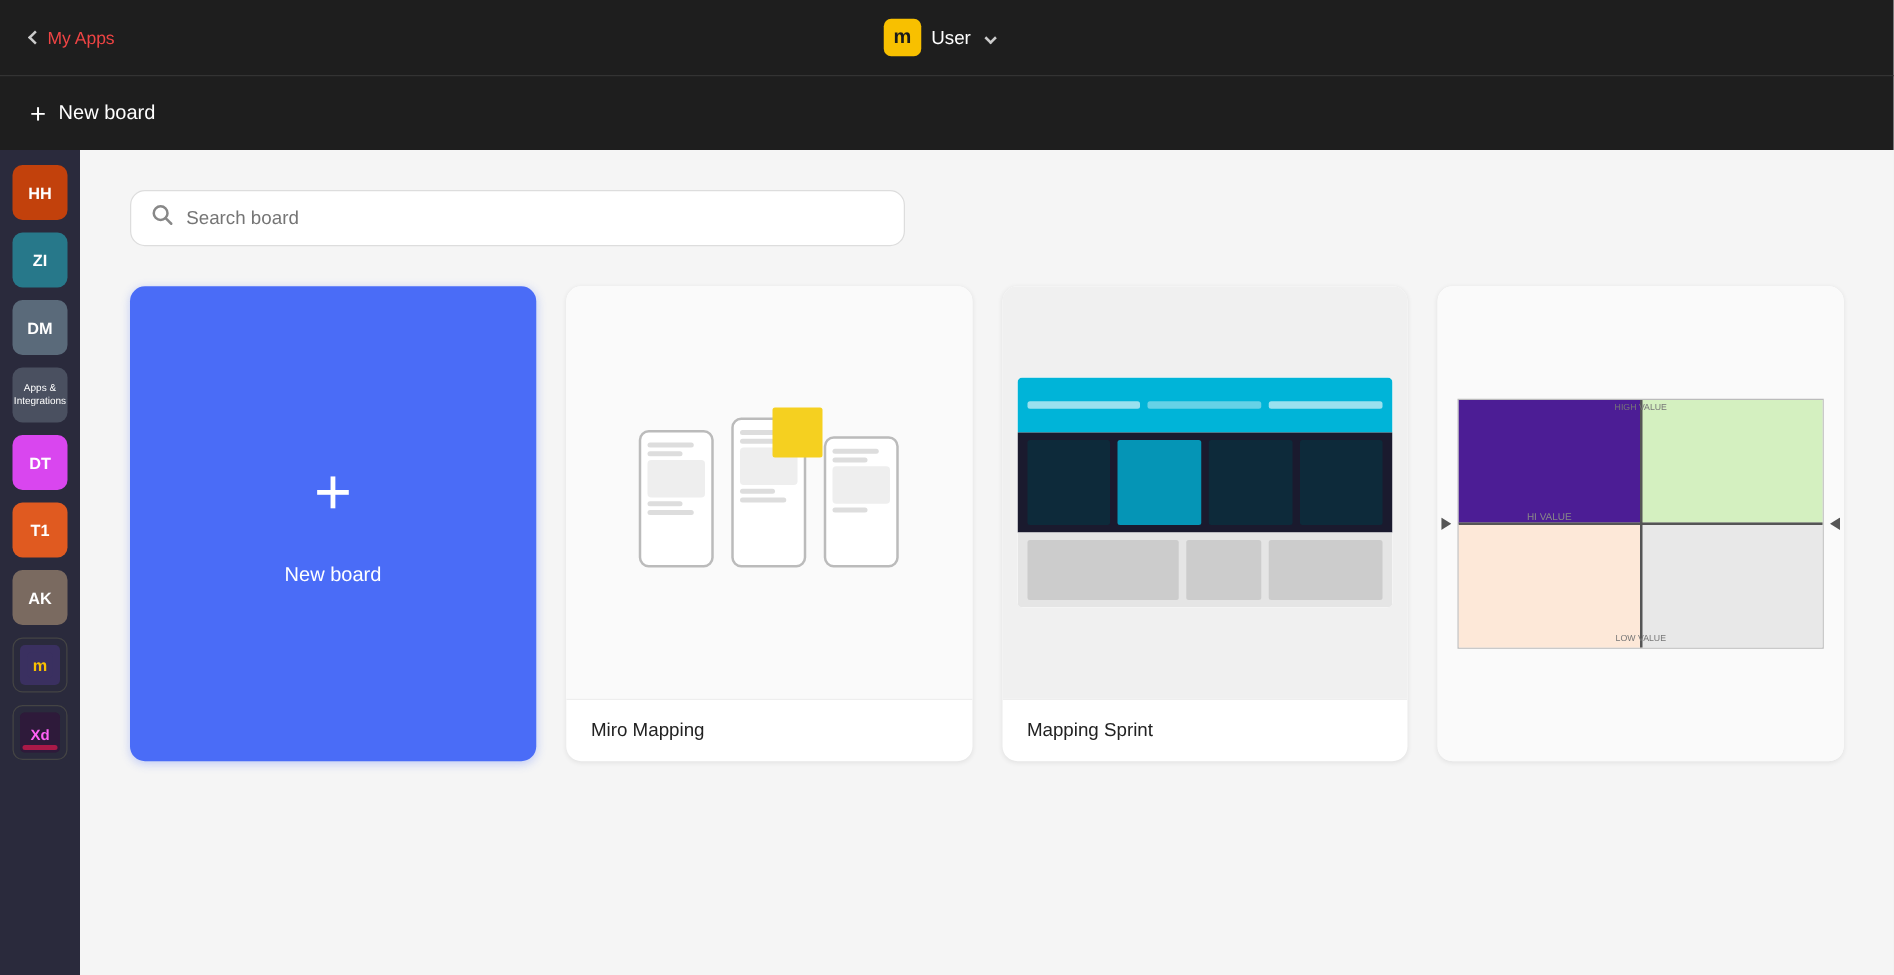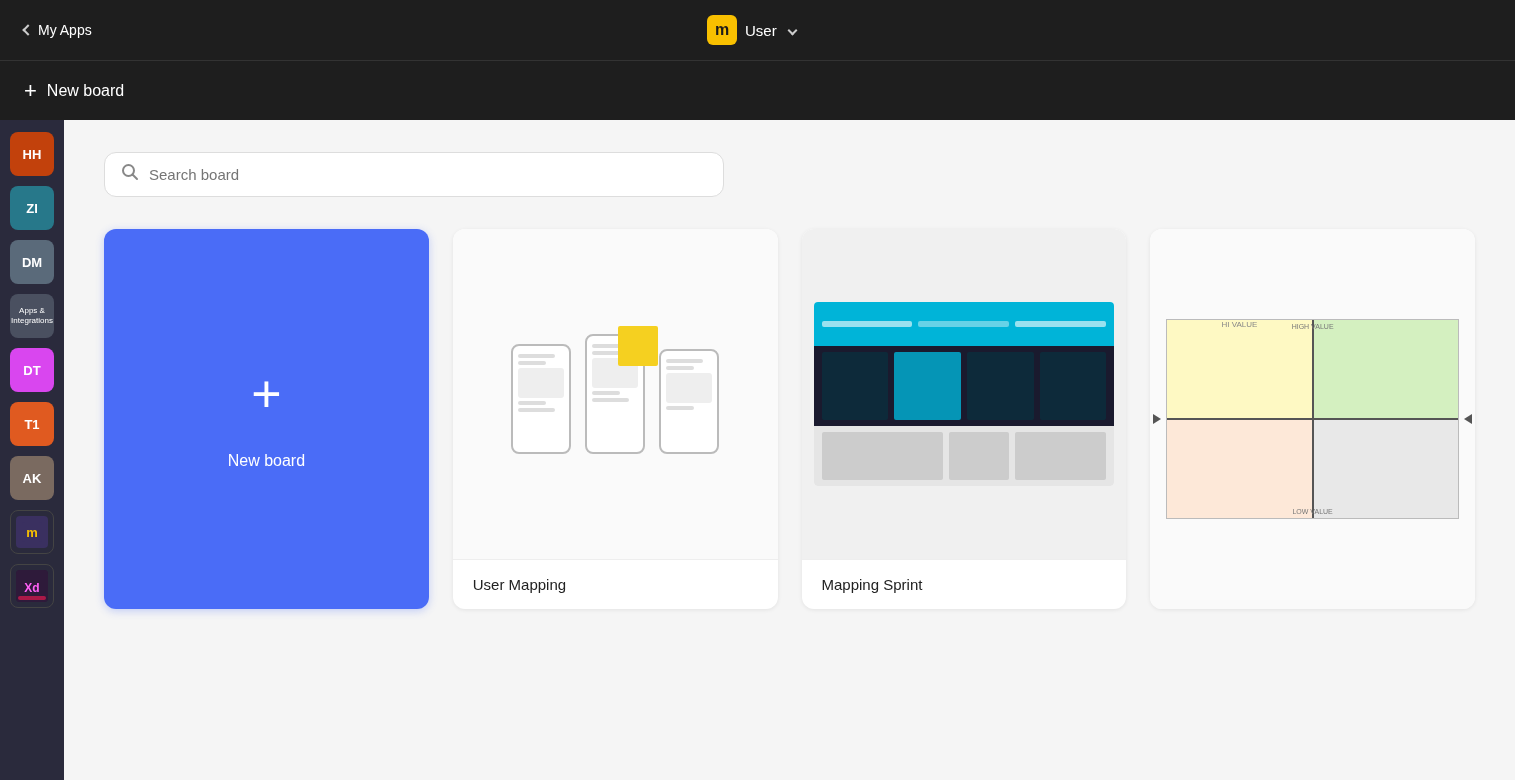--- a/index.html
+++ b/index.html
@@ -12,21 +12,21 @@
       display: flex;
       align-items: center;
       justify-content: space-between;
       padding: 0 24px;
       flex-shrink: 0;
     }
     .my-apps-btn {
       display: flex;
       align-items: center;
       gap: 6px;
-      color: #ffffff;
+      color: #ef4444;
       font-size: 14px;
       cursor: pointer;
       background: none;
       border: none;
     }
     .chevron-left {
       width: 8px;
       height: 8px;
       border-left: 2px solid #ccc;
       border-bottom: 2px solid #ccc;
@@ -384,21 +384,21 @@
               <div class="sticky-note"></div>
             </div>
             <div class="phone-wireframe" style="height:105px;">
               <div class="phone-line medium"></div>
               <div class="phone-line short"></div>
               <div class="phone-line tall"></div>
               <div class="phone-line short"></div>
             </div>
           </div>
         </div>
-        <div class="card-footer">User Mapping</div>
+        <div class="card-footer">Miro Mapping</div>
       </div>
 
       <div class="board-card">
         <div class="card-preview" style="padding:12px; background:#f0f0f0;">
           <div style="width:100%; border-radius:4px; overflow:hidden; background:#fff;">
 
             <div style="background:#00b4d8; height:44px; display:flex; align-items:center; padding:6px 8px; gap:6px;">
               <div style="height:6px; flex:1; background:rgba(255,255,255,0.6); border-radius:2px;"></div>
               <div style="height:6px; flex:1; background:rgba(255,255,255,0.4); border-radius:2px;"></div>
               <div style="height:6px; flex:1; background:rgba(255,255,255,0.6); border-radius:2px;"></div>
@@ -419,21 +419,21 @@
           </div>
         </div>
         <div class="card-footer">Mapping Sprint</div>
       </div>
 
       <div class="board-card">
         <div class="card-preview" style="padding:16px; background:#fafafa;">
           <div style="width:100%; height:200px; position:relative;">
 
             <div style="width:100%; height:100%; display:grid; grid-template-columns:1fr 1fr; grid-template-rows:1fr 1fr; border:1px solid #bbb; position:relative;">
-              <div style="background:#fef9c3; border-right:1px solid #ccc; border-bottom:1px solid #ccc; display:flex; align-items:flex-start; justify-content:center;">
+              <div style="background:#4c1d95; border-right:1px solid #ccc; border-bottom:1px solid #ccc; display:flex; align-items:flex-end; justify-content:center;">
                 <span style="font-size:8px; color:#888;">HI VALUE</span>
               </div>
               <div style="background:#d4f0c0; border-bottom:1px solid #ccc; display:flex; align-items:center; justify-content:center;">
                 <span style="font-size:8px; color:#888;"></span>
               </div>
               <div style="background:#fde8d8; border-right:1px solid #ccc; display:flex; align-items:center; justify-content:center;">
                 <span style="font-size:8px; color:#888;"></span>
               </div>
               <div style="background:#e8e8e8; display:flex; align-items:center; justify-content:center;">
                 <span style="font-size:8px; color:#888;"></span>

